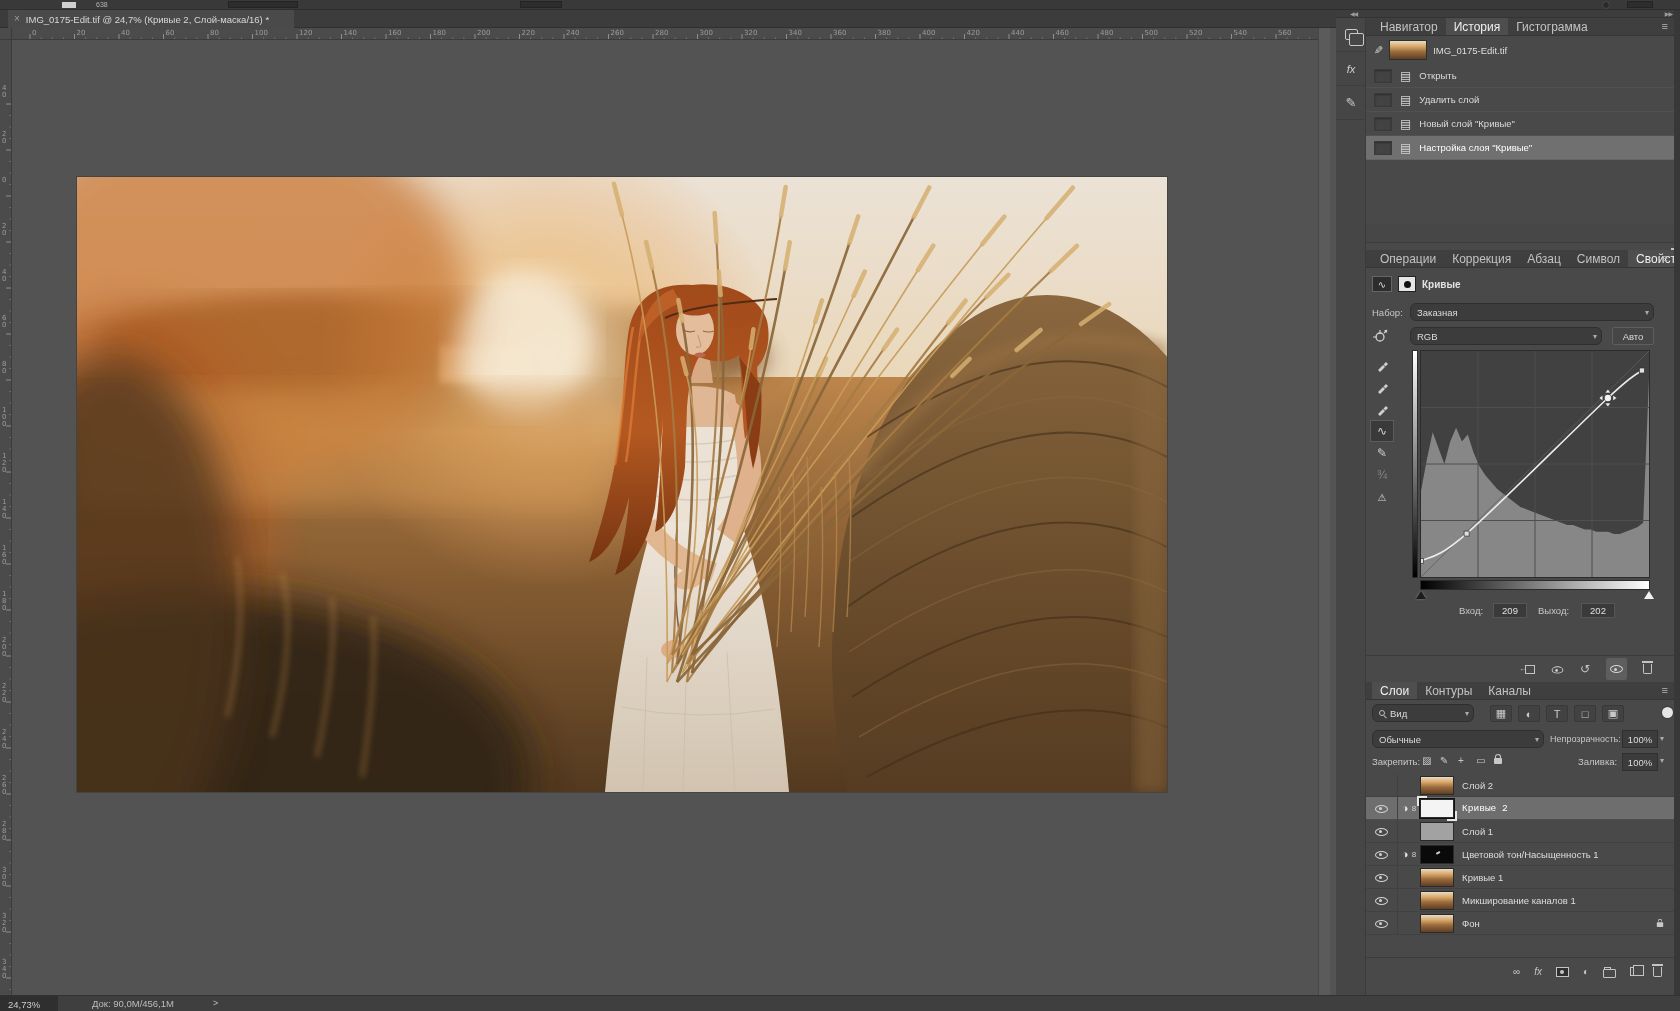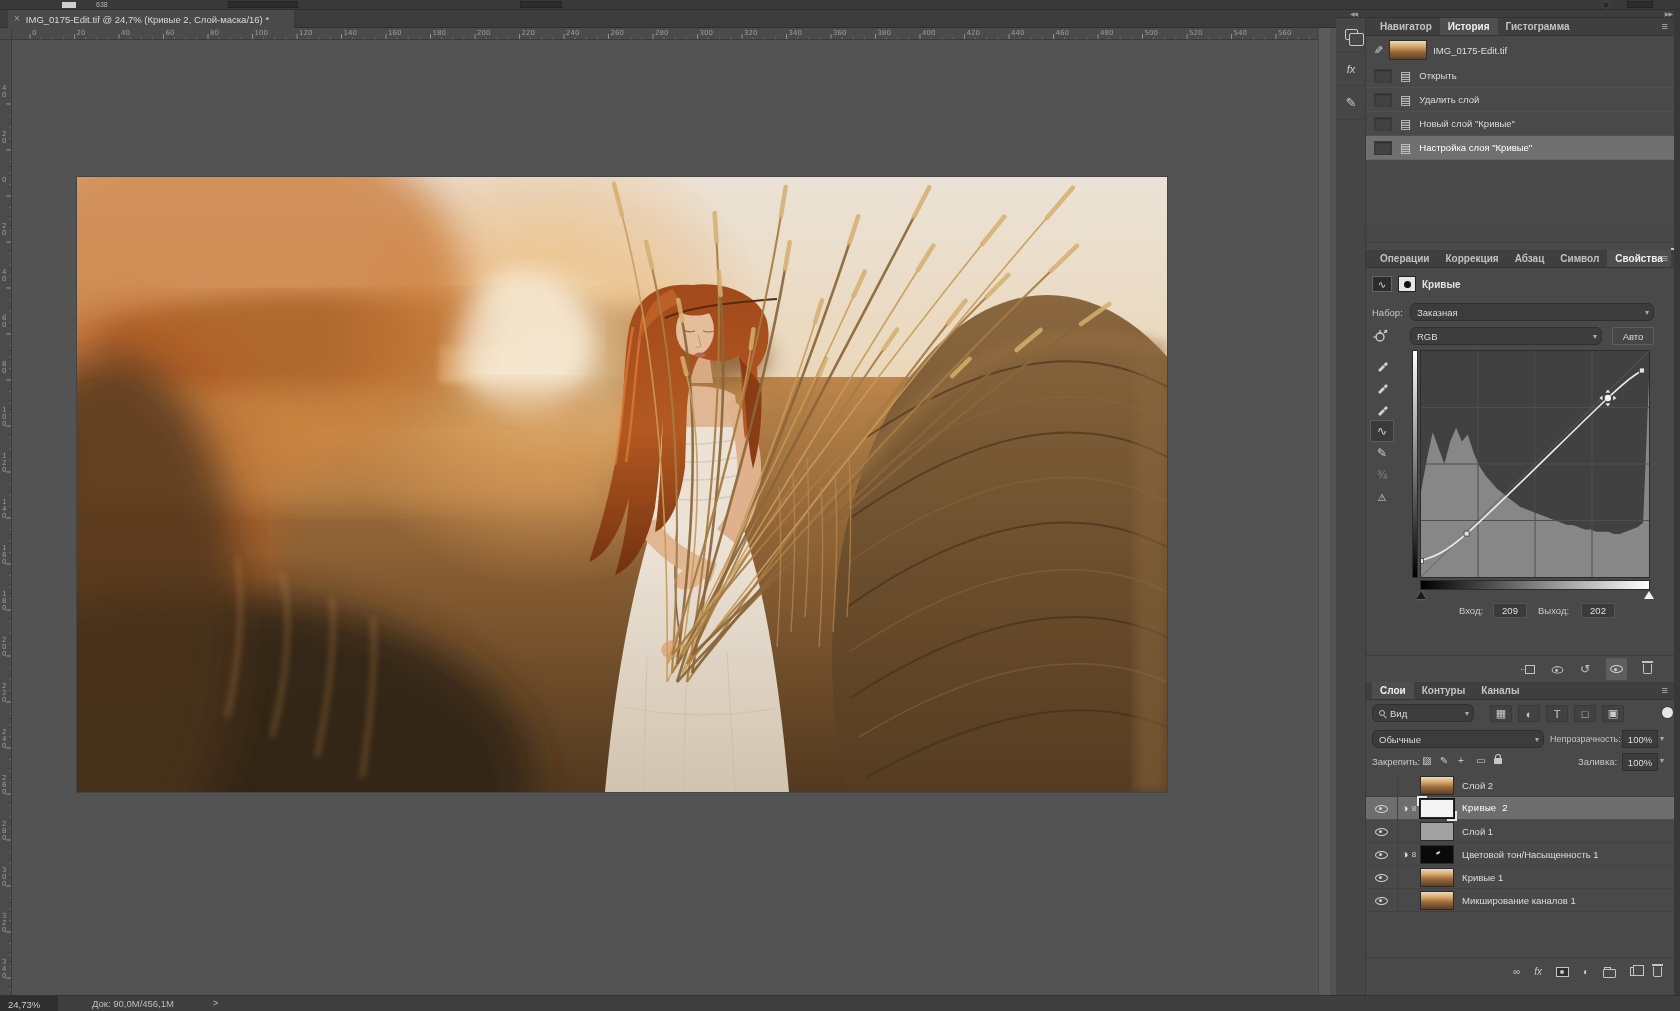--- a/index.html
+++ b/index.html
@@ -40,21 +40,21 @@
   .strip-seg { position:relative; width:30px; height:34px; border-bottom:1px solid #3e3e3e;
     display:flex; align-items:center; justify-content:center; color:#c8c8c8; }
   .strip-seg .fx { font-style:italic; font-size:11px; color:#cfcfcf; }
   .dblwin { position:relative; width:13px; height:11px; border:1px solid #c8c8c8; border-radius:2px; }
   .dblwin::after { content:''; position:absolute; left:3px; top:3px; width:13px; height:11px; border:1px solid #c8c8c8; border-radius:2px; background:#464646; }
   #panel-col { position:absolute; left:30px; top:8px; width:308px; height:977px; }
   #dock-edge { position:absolute; left:338px; top:0; width:6px; height:985px; background:#383838; }
 
   .tabs-row { position:absolute; left:0; width:308px; height:18px; background:#3f3f3f; border-bottom:1px solid #353535;
     display:flex; align-items:stretch; padding-left:6px; }
-  .tabs-row .tab { display:flex; align-items:center; padding:0 8px; font-size:10px; color:#c2c2c2; white-space:nowrap;font-weight:bold; }
+  .tabs-row .tab { display:flex; align-items:center; padding:0 8px; font-size:12px; color:#c2c2c2; white-space:nowrap; }
   .tabs-row .tab.active { background:#4e4e4e; color:#f0f0f0; }
   .panel-menu { position:absolute; right:6px; top:3px; color:#b5b5b5; font-size:11px; line-height:1; }
 
   .panel-body { position:absolute; left:0; width:308px; background:#494949; }
 
   
   #history-body { top:18px; height:188px; }
   #snapshot-row { position:absolute; left:0; top:2px; width:308px; height:24px; display:flex; align-items:center; gap:6px; padding-left:8px; }
   .brush-glyph { font-size:11px; color:#d0d0d0; transform:scaleX(-1); }
   .thumb-photo-lg { width:38px; height:20px; border:1px solid #2e2e2e;
@@ -937,20 +937,30 @@
             <div class="layer-row">
               <span class="eye-col">
                 <span class="eye"></span>
               </span>
               <span class="adj" style="visibility: hidden;">◑</span>
               <span class="lnk" style="visibility: hidden;">8</span>
               <span class="lthumb thumb-photo"></span>
               <span class="lbl">Микширование каналов 1</span>
               <span class="row-lock" style="visibility: hidden;"><span class="i-lock" style="display:inline-block;"></span></span>
             </div>
+            <div class="layer-row">
+              <span class="eye-col">
+                <span class="eye"></span>
+              </span>
+              <span class="adj" style="visibility: hidden;">◑</span>
+              <span class="lnk" style="visibility: hidden;">8</span>
+              <span class="lthumb thumb-photo"></span>
+              <span class="lbl">Фон</span>
+              <span class="row-lock"><span class="i-lock" style="display:inline-block;"></span></span>
+            </div>
           </div>
         <div id="layers-footer">
           <span class="txt">∞</span>
           <span class="fx">fx</span>
           <span class="ic i-masksq"></span>
           <span class="txt">◐</span>
           <span class="ic i-folder"></span>
           <span class="ic i-newlayer"></span>
           <span class="ic i-trash"></span>
         </div>

